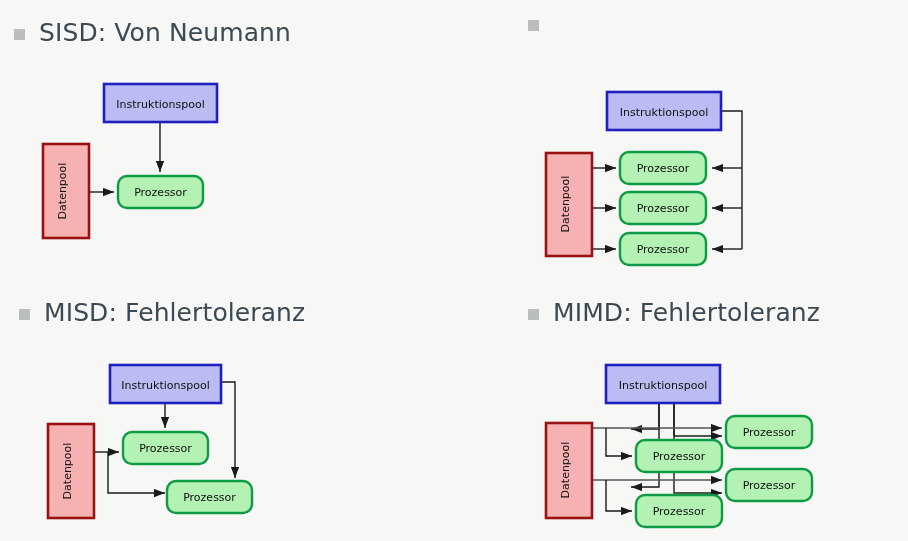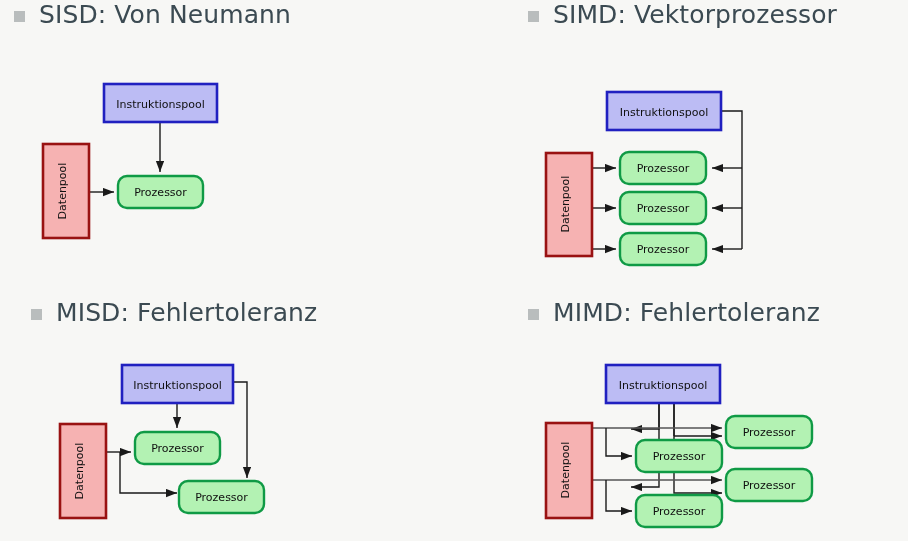--- a/index.html
+++ b/index.html
@@ -6,28 +6,28 @@
   body{
     width:908px;height:541px;
     background:#f7f7f5;
     font-family:"DejaVu Sans", sans-serif;
     overflow:hidden;
   }
   .slide{position:relative;width:908px;height:541px;}
   .quad{position:absolute;}
   .q-tl{left:0;top:0;width:454px;height:280px;}
   .q-tr{left:454px;top:0;width:454px;height:280px;}
-  .q-bl{left:17px;top:280px;width:454px;height:261px;}
+  .q-bl{left:5px;top:280px;width:454px;height:261px;}
   .q-br{left:454px;top:280px;width:454px;height:261px;}
 
   .heading{
     display:flex;align-items:center;gap:14px;
     padding-left:14px;
   }
-  .q-tl .heading,.q-tr .heading{}
+  .q-tl .heading,.q-tr .heading{padding-top:18px;}
   .q-bl .heading,.q-br .heading{padding-top:18px;}
   .q-tr .heading,.q-br .heading{padding-left:74px;}
 
   .bullet{
     width:11px;height:11px;background:#b9bdbd;flex:0 0 auto;
     position:relative;top:2px;
   }
   .heading-text{
     font-size:25px;
     color:#3b4a52;
@@ -86,21 +86,20 @@
           <rect x="118" y="176" width="85" height="32" rx="9" ry="9" fill="#b3f2b3" stroke="#0f9a45" stroke-width="2.4"></rect>
           <text class="lbl" x="160.5" y="196" text-anchor="middle">Prozessor</text>
         </g>
       </svg>
     </div>
   </div>
 
   <div class="quad q-tr">
     <div class="heading">
       <span class="bullet"></span>
-      <span class="heading-text">SIMD: Vektorprozessor</span>
     </div>
 
     <div class="diagram" style="left:0;top:0;">
       <svg width="454" height="280" viewBox="0 0 454 280">
         <defs>
           <marker id="ah2" markerWidth="9" markerHeight="9" refX="8" refY="3" orient="auto">
             <path d="M0,0 L8,3 L0,6 z" fill="#1a1a1a"></path>
           </marker>
         </defs>
 

